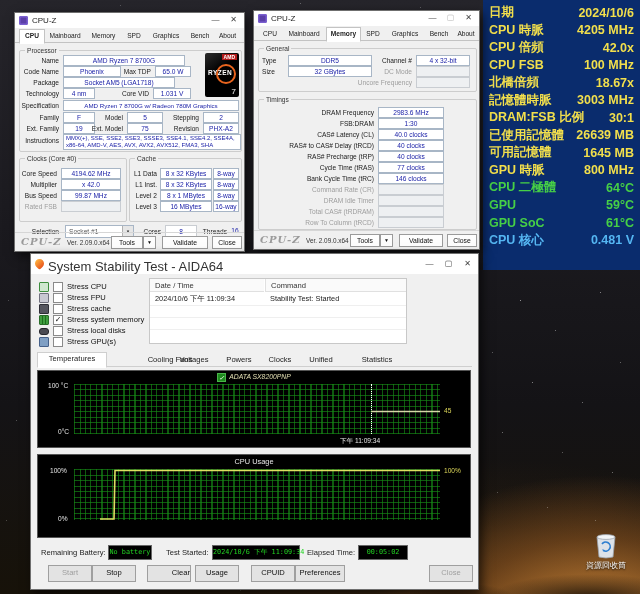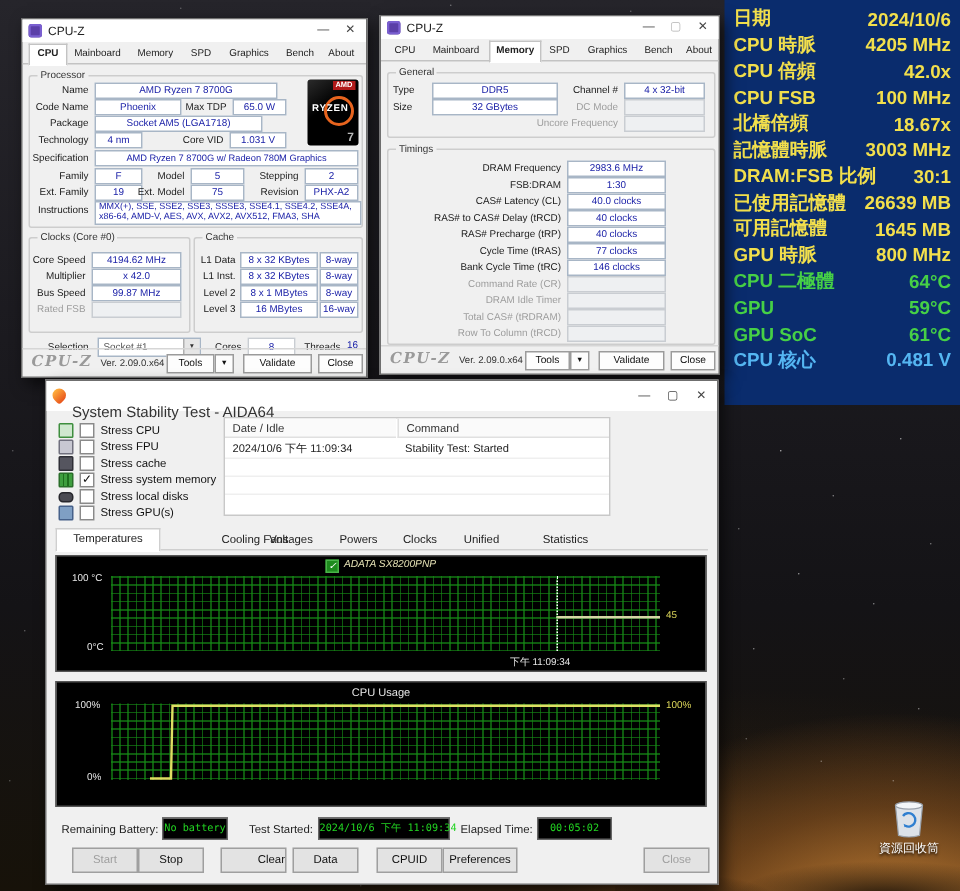--- a/index.html
+++ b/index.html
@@ -61,21 +61,21 @@
 
   
   #panel{position:absolute;left:483px;top:0;width:157px;height:270px;background:#0a2c6d;padding:4px 6px;box-sizing:border-box;}
   .prow{display:flex;justify-content:space-between;height:17.5px;align-items:center;}
   .prow span{font-size:12.5px;font-weight:bold;white-space:nowrap;}
   .prow .y{color:#f2df4c;}
   .prow .g{color:#46d046;}
   .prow .c{color:#55b6f2;}
 
   
-  #aida .ttl{top:16px;font-size:10px;color:#333;text-align:center;}
+  #aida .ttl{top:5px;font-size:13px;color:#333;text-align:center;}
   #aida .tbar{height:20px;}
   .chk{position:absolute;left:8px;height:10px;}
   .sico{position:absolute;width:8px;height:8px;top:0;border-radius:1px;}
   .cb{position:absolute;left:14px;top:0;width:8px;height:8px;background:#fff;border:1px solid #8a8a8a;font-size:8px;line-height:8px;text-align:center;color:#111;}
   .clbl{position:absolute;left:28px;top:0;font-size:7.6px;color:#111;white-space:nowrap;}
   .logtbl{position:absolute;left:118px;top:24px;width:256px;height:64px;background:#fff;border:1px solid #c8c8c8;}
   .logtbl .hd{position:absolute;top:0;height:13px;line-height:13px;font-size:7.6px;color:#333;border-bottom:1px solid #e0e0e0;background:#fafafa;padding-left:5px;box-sizing:border-box;}
   .logtbl .cell{position:absolute;top:14px;height:12px;line-height:12px;font-size:7.4px;color:#222;padding-left:5px;white-space:nowrap;}
   .logtbl .sep{position:absolute;left:0;right:0;height:1px;background:#efefef;}
   .atabs{position:absolute;left:6px;right:6px;top:98px;height:14px;border-bottom:1px solid #cfcfcf;}
@@ -373,21 +373,21 @@
       <span class="cb"></span>
       <span class="clbl">Stress local disks</span>
     </div>
     <div class="chk" style="top:83px;">
       <span class="sico" style="background:#7f9fc4;border:1px solid #46618a;"></span>
       <span class="cb"></span>
       <span class="clbl">Stress GPU(s)</span>
     </div>
 
     <div class="logtbl">
-      <div class="hd" style="left:0;width:114px;">Date / Idle</div>
+      <div class="hd" style="left:0;width:114px;">Date / Time</div>
       <div class="hd" style="left:115px;right:0;border-left:1px solid #e0e0e0;">Command</div>
       <div class="cell" style="left:0;width:114px;">2024/10/6 下午 11:09:34</div>
       <div class="cell" style="left:115px;right:0;">Stability Test: Started</div>
       <div class="sep" style="top:26px;"></div>
       <div class="sep" style="top:38px;"></div>
       <div class="sep" style="top:50px;"></div>
     </div>
 
     <div class="atabs">
       <span class="atab active" style="left:0;width:68px;">Temperatures</span>
@@ -430,21 +430,21 @@
     <span class="infolbl" style="left:10px;top:294px;">Remaining Battery:</span>
     <div class="lcd" style="left:77px;top:291px;width:42px;">No battery</div>
     <span class="infolbl" style="left:135px;top:294px;">Test Started:</span>
     <div class="lcd" style="left:181px;top:291px;width:86px;">2024/10/6 下午 11:09:34</div>
     <span class="infolbl" style="left:276px;top:294px;">Elapsed Time:</span>
     <div class="lcd" style="left:327px;top:291px;width:48px;">00:05:02</div>
 
     <span class="abtn dis" style="left:17px;top:311px;width:42px;">Start</span>
     <span class="abtn" style="left:61px;top:311px;width:42px;">Stop</span>
     <span class="abtn" style="left:116px;top:311px;width:42px;text-align:right;">Clear</span>
-    <span class="abtn" style="left:164px;top:311px;width:42px;">Data</span>
+    <span class="abtn" style="left:164px;top:311px;width:42px;">Usage</span>
     <span class="abtn" style="left:220px;top:311px;width:42px;">CPUID</span>
     <span class="abtn" style="left:264px;top:311px;width:48px;">Preferences</span>
     <span class="abtn dis" style="left:398px;top:311px;width:42px;">Close</span>
   </div>
 
   <div id="bin">
     <svg width="26" height="28" viewBox="0 0 26 28" style="display:block;margin:0 auto;">
       <path d="M4 6 L22 6 L20 26 Q13 28 6 26 Z" fill="#dde2e8" stroke="#9aa2ac" stroke-width="0.8"></path>
       <ellipse cx="13" cy="6" rx="9" ry="2.4" fill="#f2f5f8" stroke="#9aa2ac" stroke-width="0.8"></ellipse>
       <path d="M9 13 a4.5 4.5 0 1 1 1.5 6.5" fill="none" stroke="#2f7fd0" stroke-width="1.6"></path>

